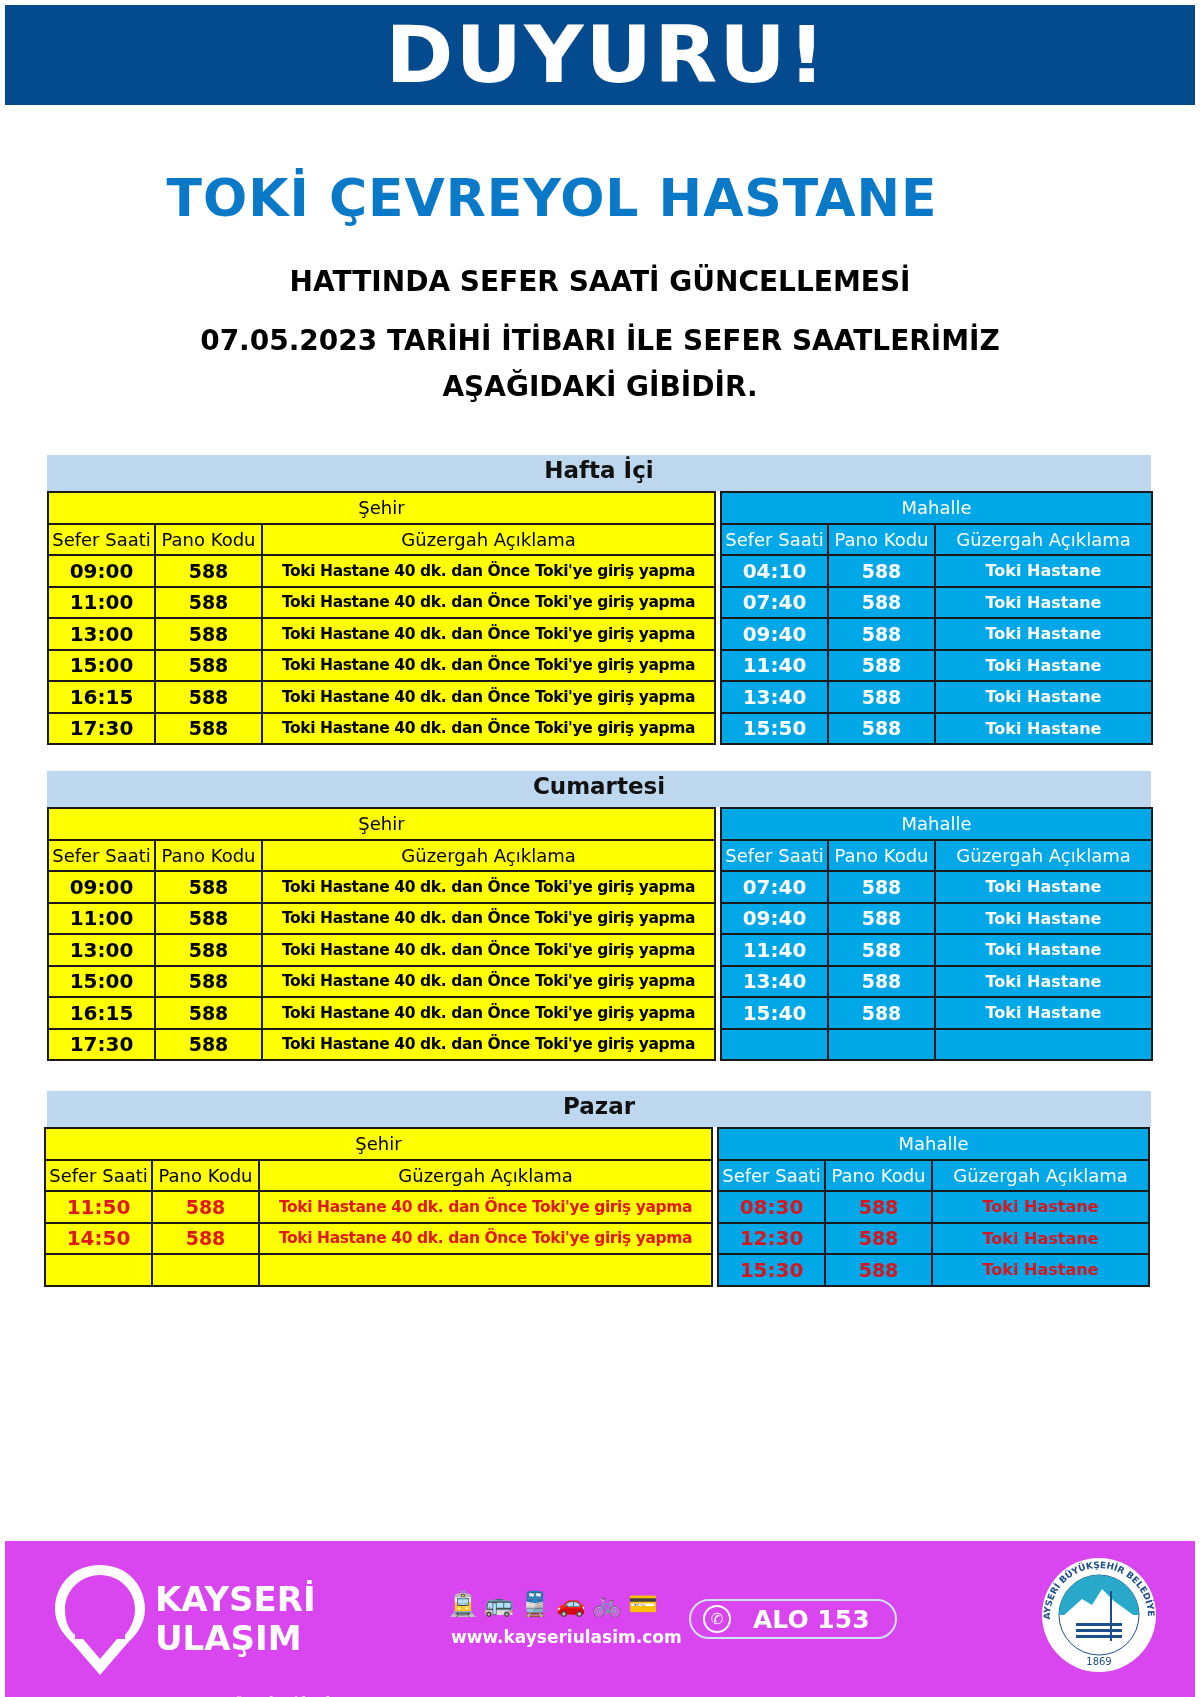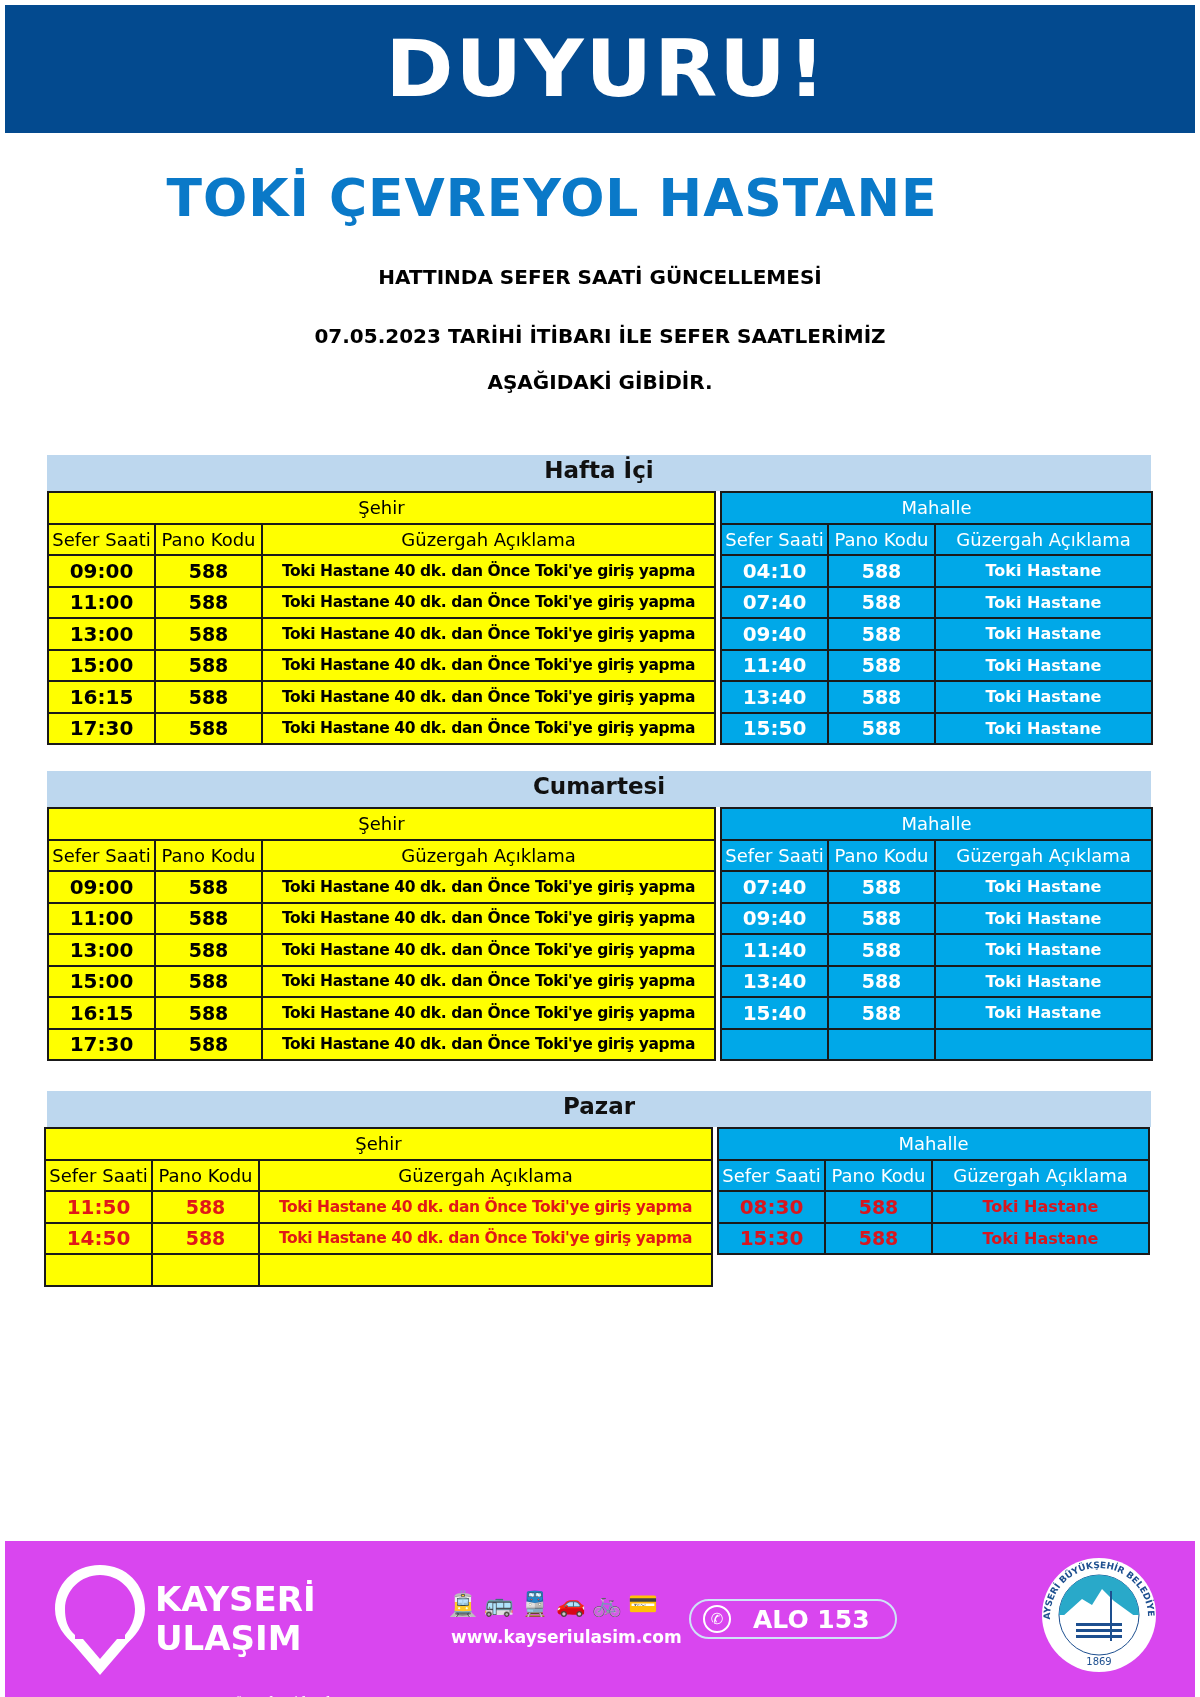--- a/index.html
+++ b/index.html
@@ -1,36 +1,36 @@
 <!DOCTYPE html>
 <html><head>
 <meta charset="utf-8">
 <style>
   * { box-sizing: border-box; margin: 0; padding: 0; }
   html, body { width: 1200px; height: 1697px; background: #ffffff; overflow: hidden; }
   body { position: relative; font-family: "Liberation Sans", sans-serif; }
 
   .banner {
-    position: absolute; left: 5px; top: 5px; width: 1190px; height: 128px;
+    position: absolute; left: 5px; top: 5px; width: 1190px; height: 100px;
     background: #034a8f; display: flex; align-items: center; justify-content: center; padding-left: 13px;
   }
   .banner-text {
     color: #ffffff; font-family: "DejaVu Sans", sans-serif; font-weight: bold;
     font-size: 78px; letter-spacing: 2px; transform: scaleX(1.05);
   }
 
   .title {
     position: absolute; left: 0; width: 1104px; top: 168px; text-align: center;
     color: #0a79c8; font-family: "DejaVu Sans", sans-serif; font-weight: bold;
     font-size: 52px; letter-spacing: 1px;
   }
   .subtitle {
     position: absolute; left: 0; width: 1200px; text-align: center;
     color: #000000; font-family: "DejaVu Sans", sans-serif; font-weight: bold;
-    font-size: 20px;
+    font-size: 28px;
   }
   .sub1 { top: 265px; }
   .sub2 { top: 324px; }
   .sub3 { top: 370px; }
 
   .section { position: absolute; left: 47px; width: 1104px; }
   .band {
     position: absolute; left: 0; top: 0; width: 1104px; height: 36px;
     background: #bdd7ee;
   }
@@ -354,20 +354,25 @@
         <tr>
           <td colspan="3" class="group-head">Mahalle</td>
         </tr>
         <tr>
     <td class="col-head">Sefer Saati</td>
     <td class="col-head">Pano Kodu</td>
     <td class="col-head">Güzergah Açıklama</td>
   </tr>
         <tr>
       <td class="cell-time red">08:30</td>
+      <td class="cell-code red">588</td>
+      <td class="cell-desc-right red">Toki Hastane</td>
+    </tr>
+        <tr>
+      <td class="cell-time red">12:30</td>
       <td class="cell-code red">588</td>
       <td class="cell-desc-right red">Toki Hastane</td>
     </tr>
         <tr>
       <td class="cell-time red">15:30</td>
       <td class="cell-code red">588</td>
       <td class="cell-desc-right red">Toki Hastane</td>
     </tr>
       </tbody>
   </table>

